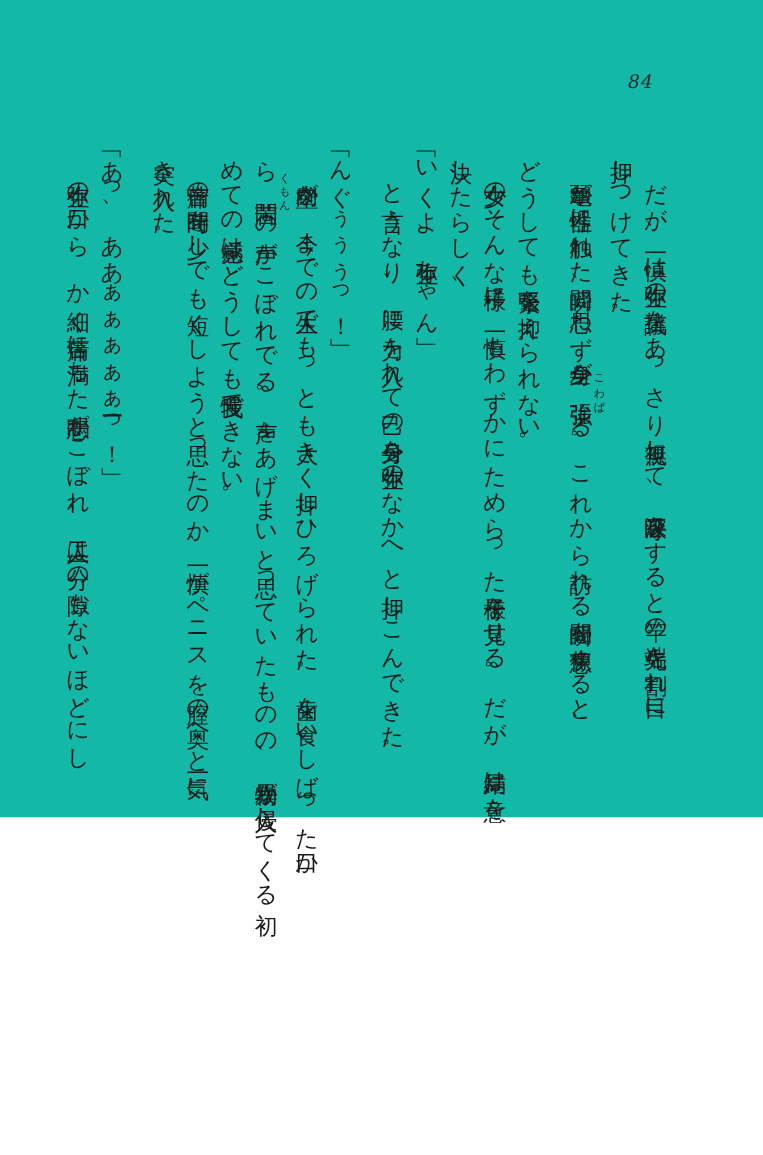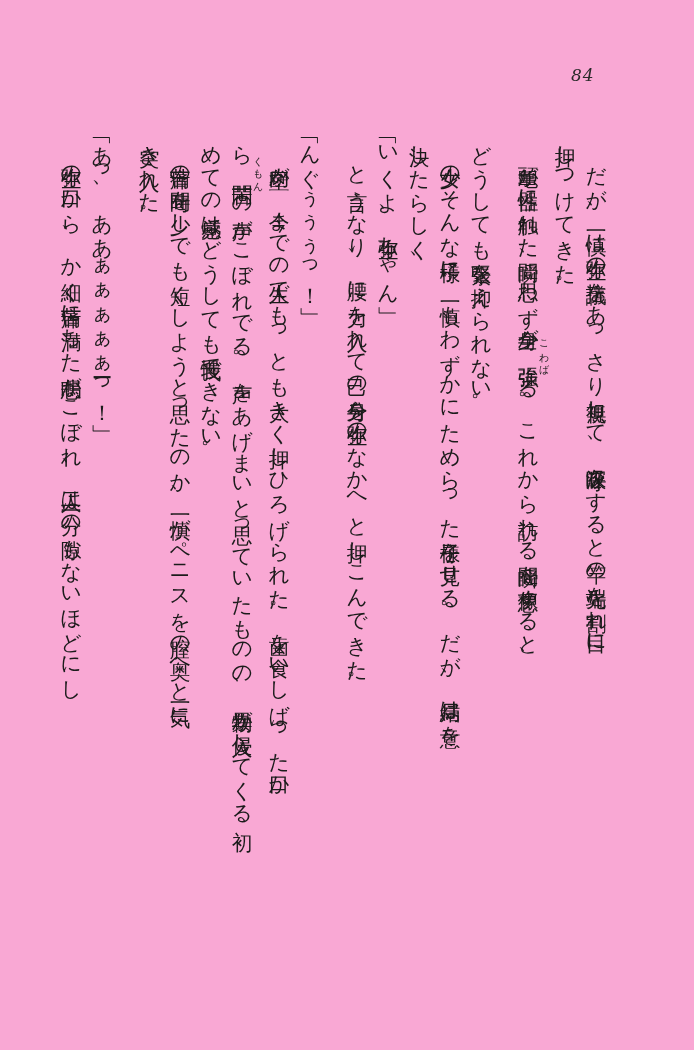--- a/index.html
+++ b/index.html
@@ -6,22 +6,22 @@
     margin: 0;
     padding: 0;
     width: 694px;
     height: 1050px;
     background: #ffffff;
     overflow: hidden;
   }
   .page {
     position: relative;
     width: 694px;
-    height: 1050px;
-    background: #f9a8d4;
+    height: 743px;
+    background: #14b8a6;
     font-family: "DejaVu Serif", "Liberation Serif", serif;
   }
   .page-number {
     position: absolute;
     top: 65px;
     left: 571px;
     font-size: 17px;
     font-style: italic;
     color: #2a2a2a;
     font-family: "DejaVu Serif", "Liberation Serif", serif;

